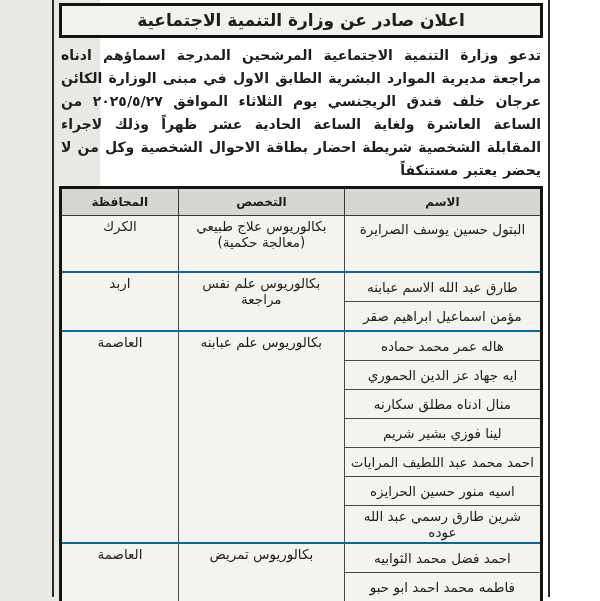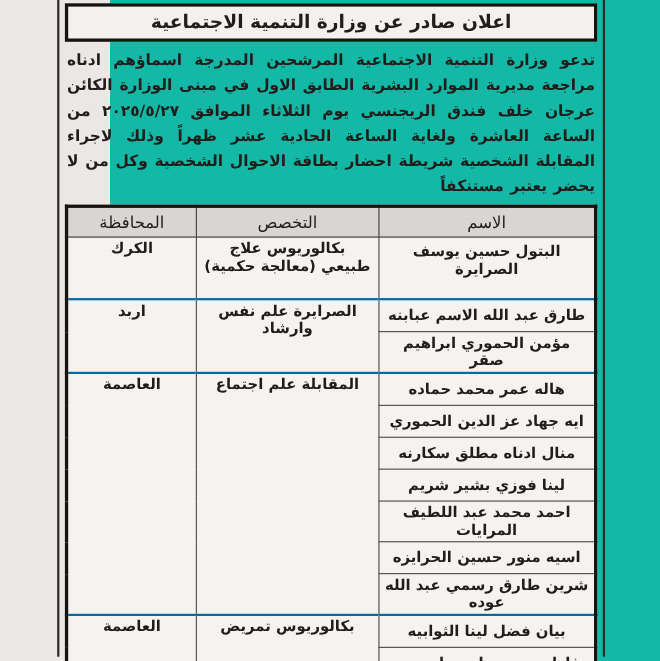--- a/index.html
+++ b/index.html
@@ -8,21 +8,21 @@
     width: 600px;
     height: 601px;
     overflow: hidden;
     background: #e9e8e4;
     font-family: "DejaVu Sans", sans-serif;
   }
   .sheet {
     position: relative;
     width: 500px;
     height: 601px;
-    background: #14b8a6;
+    background: #ffffff;
     color: #1f1e1b;
     box-sizing: border-box;
   }
   .column {
     position: absolute;
     top: 0;
     right: 50px;
     width: 498px;
     height: 597px;
     border-right: 2px solid #2b2a27;
@@ -54,30 +54,30 @@
     border: 3px solid #15140f;
     table-layout: fixed;
     background: #f4f3ef;
   }
   table.cand col.c-name { width: 41%; }
   table.cand col.c-spec { width: 34.5%; }
   table.cand col.c-gov  { width: 24.5%; }
   table.cand th {
     background: #d8d6d2;
     border: 1px solid #3a3935;
-    font-size: 15px;
-    font-weight: normal;
+    font-size: 12px;
+    font-weight: bold;
     height: 24px;
     text-align: center;
     padding: 1px 4px;
   }
   table.cand td {
     border: 1px solid #4a4844;
     font-size: 13.5px;
-    font-weight: bold;
+    font-weight: normal;
     text-align: center;
     padding: 2px 5px;
     overflow: hidden;
   }
   td.name-cell { height: 24px; vertical-align: middle; }
   td.name-cell.tall { height: 48px; vertical-align: top; padding-top: 5px; border-radius: 13px; }
   td.spec-cell, td.gov-cell { vertical-align: top; padding-top: 5px; }
   tr.group-start td { border-top: 2px solid #0369a1; }
 </style>
 </head>
@@ -104,29 +104,29 @@
         </tr>
       </thead>
       <tbody>
           <tr>
             <td class="name-cell tall">البتول حسين يوسف الصرايرة</td>
             <td rowspan="1" class="spec-cell">بكالوريوس علاج طبيعي (معالجة حكمية)</td>
             <td rowspan="1" class="gov-cell">الكرك</td>
           </tr>
           <tr class="group-start">
             <td class="name-cell">طارق عبد الله الاسم عبابنه</td>
-            <td rowspan="2" class="spec-cell">الصرايرة علم نفس وارشاد</td>
+            <td rowspan="2" class="spec-cell">بكالوريوس علم نفس مراجعة</td>
             <td rowspan="2" class="gov-cell">اربد</td>
           </tr>
           <tr>
-            <td class="name-cell">مؤمن الحموري ابراهيم صقر</td>
+            <td class="name-cell">مؤمن اسماعيل ابراهيم صقر</td>
           </tr>
           <tr class="group-start">
             <td class="name-cell">هاله عمر محمد حماده</td>
-            <td rowspan="7" class="spec-cell">المقابلة علم اجتماع</td>
+            <td rowspan="7" class="spec-cell">بكالوريوس علم عبابنه</td>
             <td rowspan="7" class="gov-cell">العاصمة</td>
           </tr>
           <tr>
             <td class="name-cell">ايه جهاد عز الدين الحموري</td>
           </tr>
           <tr>
             <td class="name-cell">منال ادناه مطلق سكارنه</td>
           </tr>
           <tr>
             <td class="name-cell">لينا فوزي بشير شريم</td>
@@ -134,21 +134,21 @@
           <tr>
             <td class="name-cell">احمد محمد عبد اللطيف المرايات</td>
           </tr>
           <tr>
             <td class="name-cell">اسيه منور حسين الحرايزه</td>
           </tr>
           <tr>
             <td class="name-cell">شرين طارق رسمي عبد الله عوده</td>
           </tr>
           <tr class="group-start">
-            <td class="name-cell">بيان فضل لينا الثوابيه</td>
+            <td class="name-cell">احمد فضل محمد الثوابيه</td>
             <td rowspan="4" class="spec-cell">بكالوريوس تمريض</td>
             <td rowspan="4" class="gov-cell">العاصمة</td>
           </tr>
           <tr>
             <td class="name-cell">فاطمه محمد احمد ابو حبو</td>
           </tr>
         </tbody>
     </table>
 
   </div>

